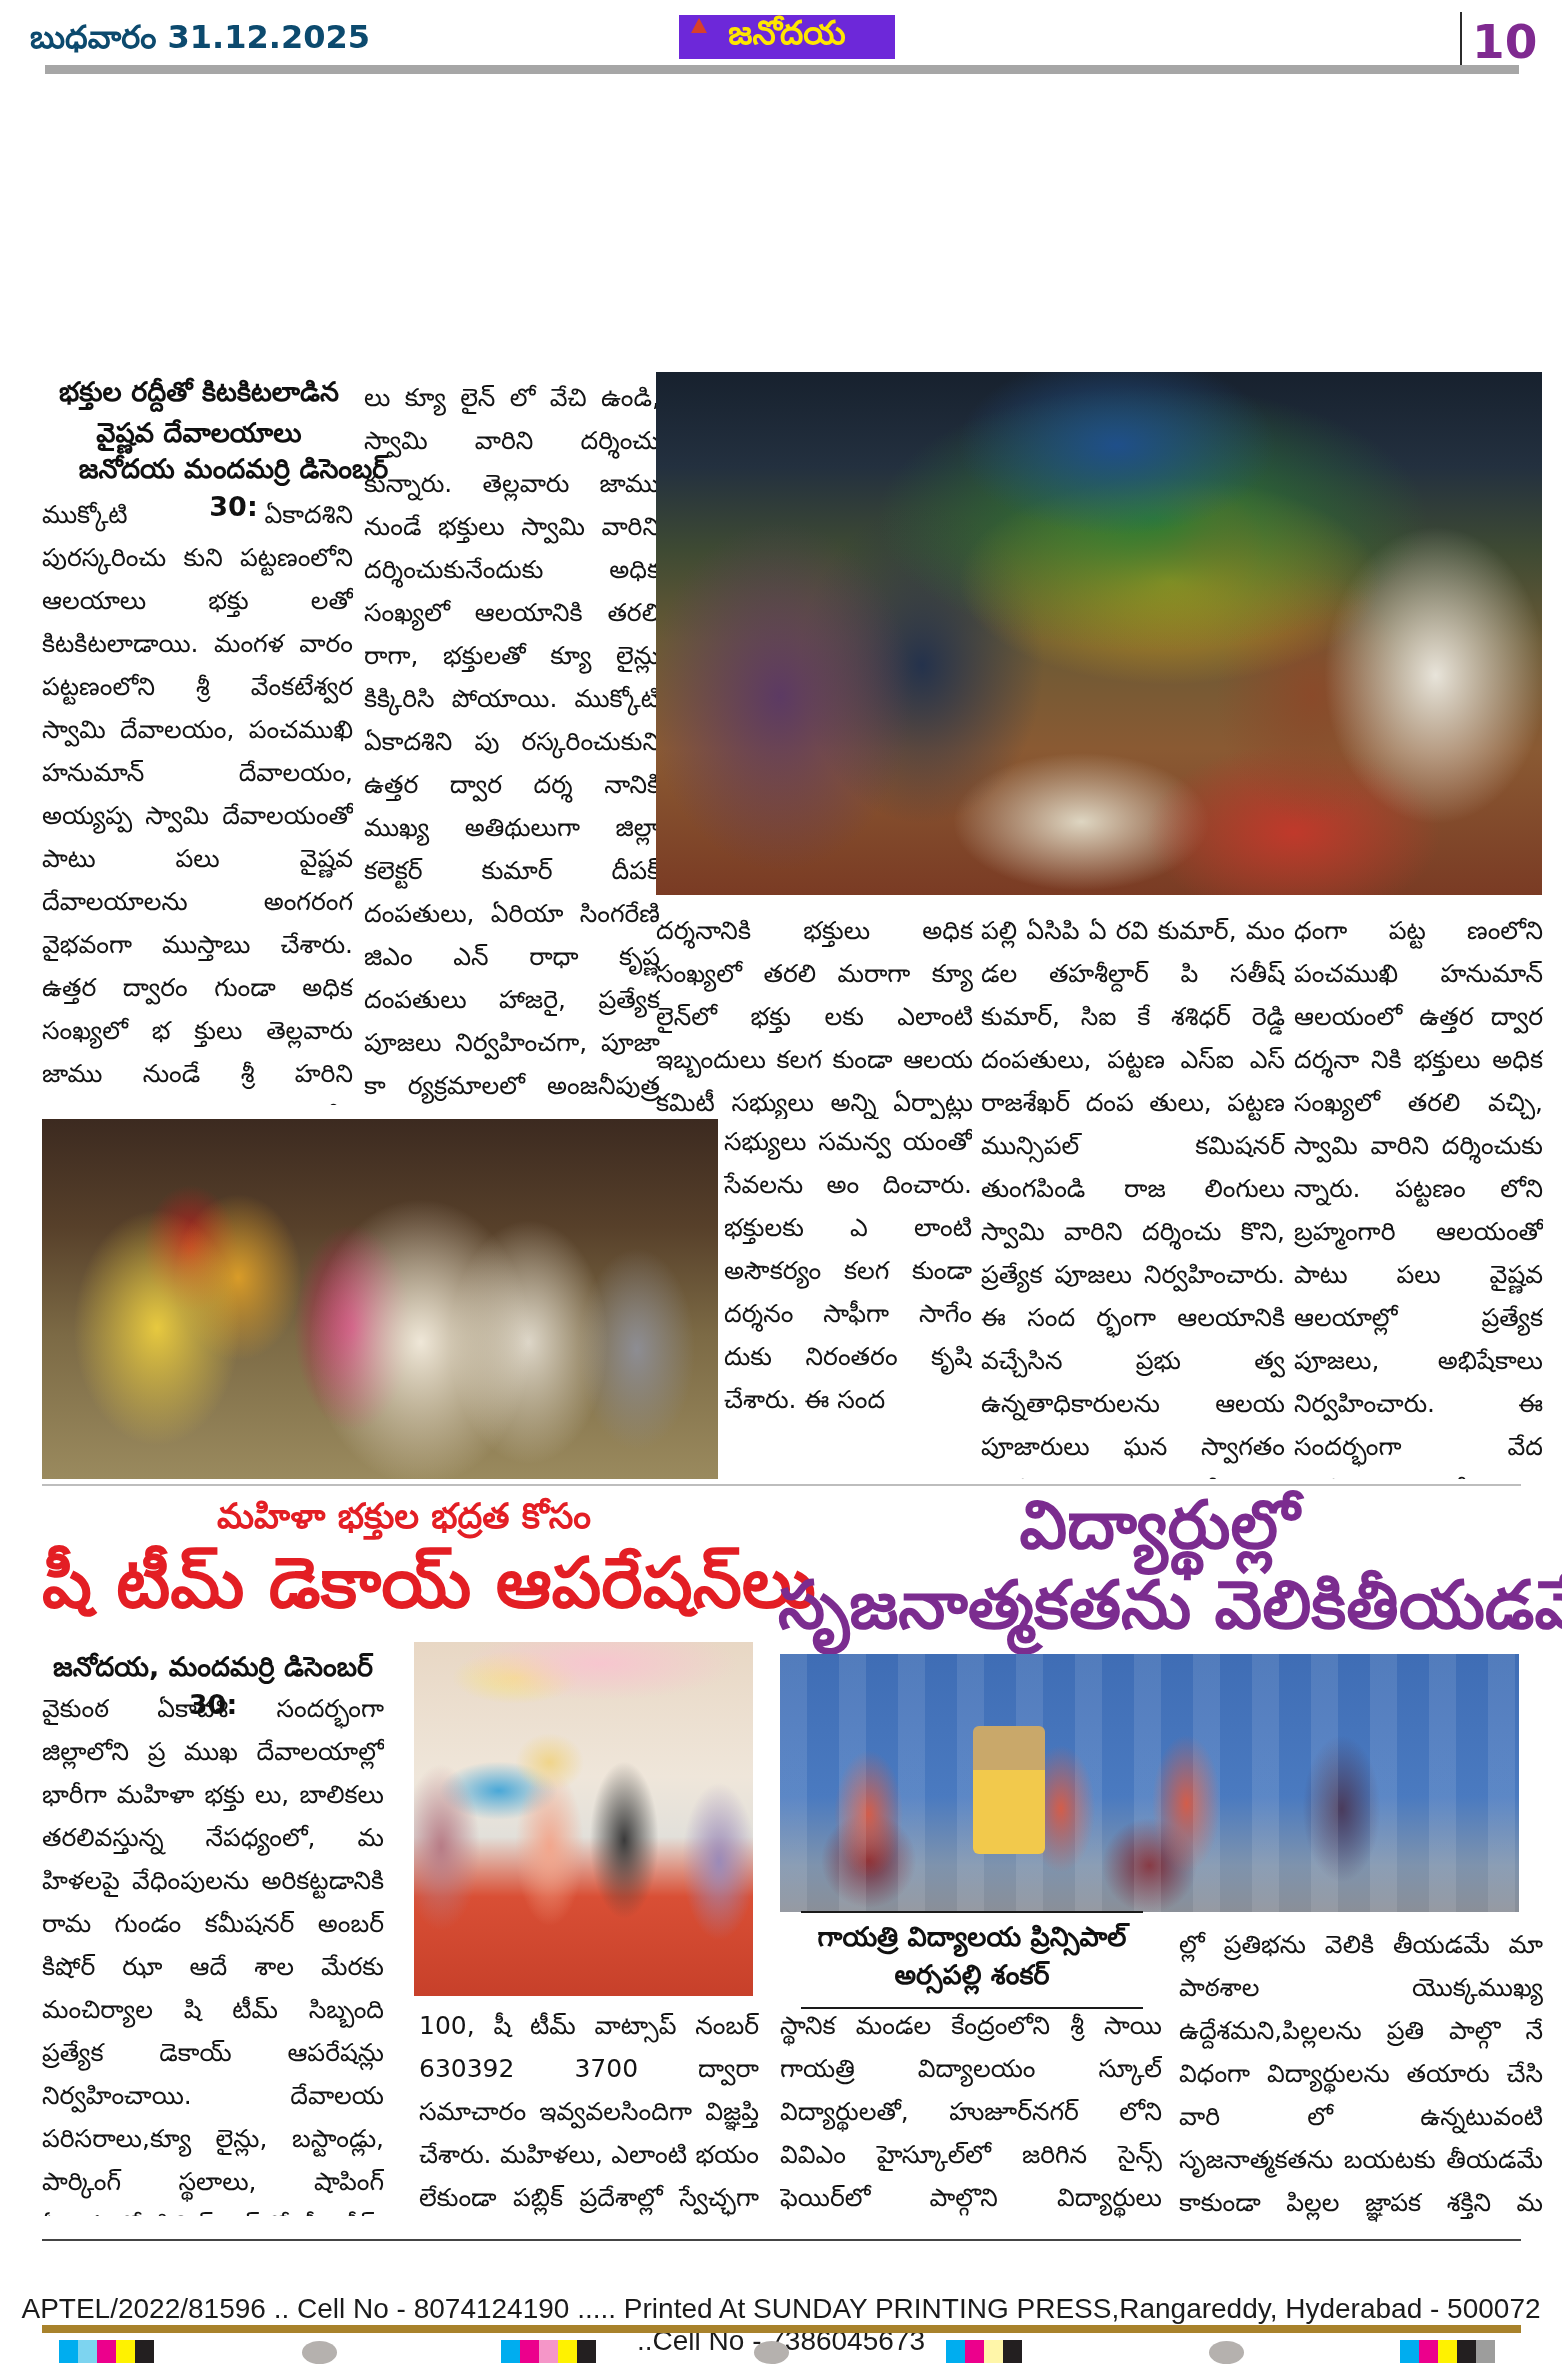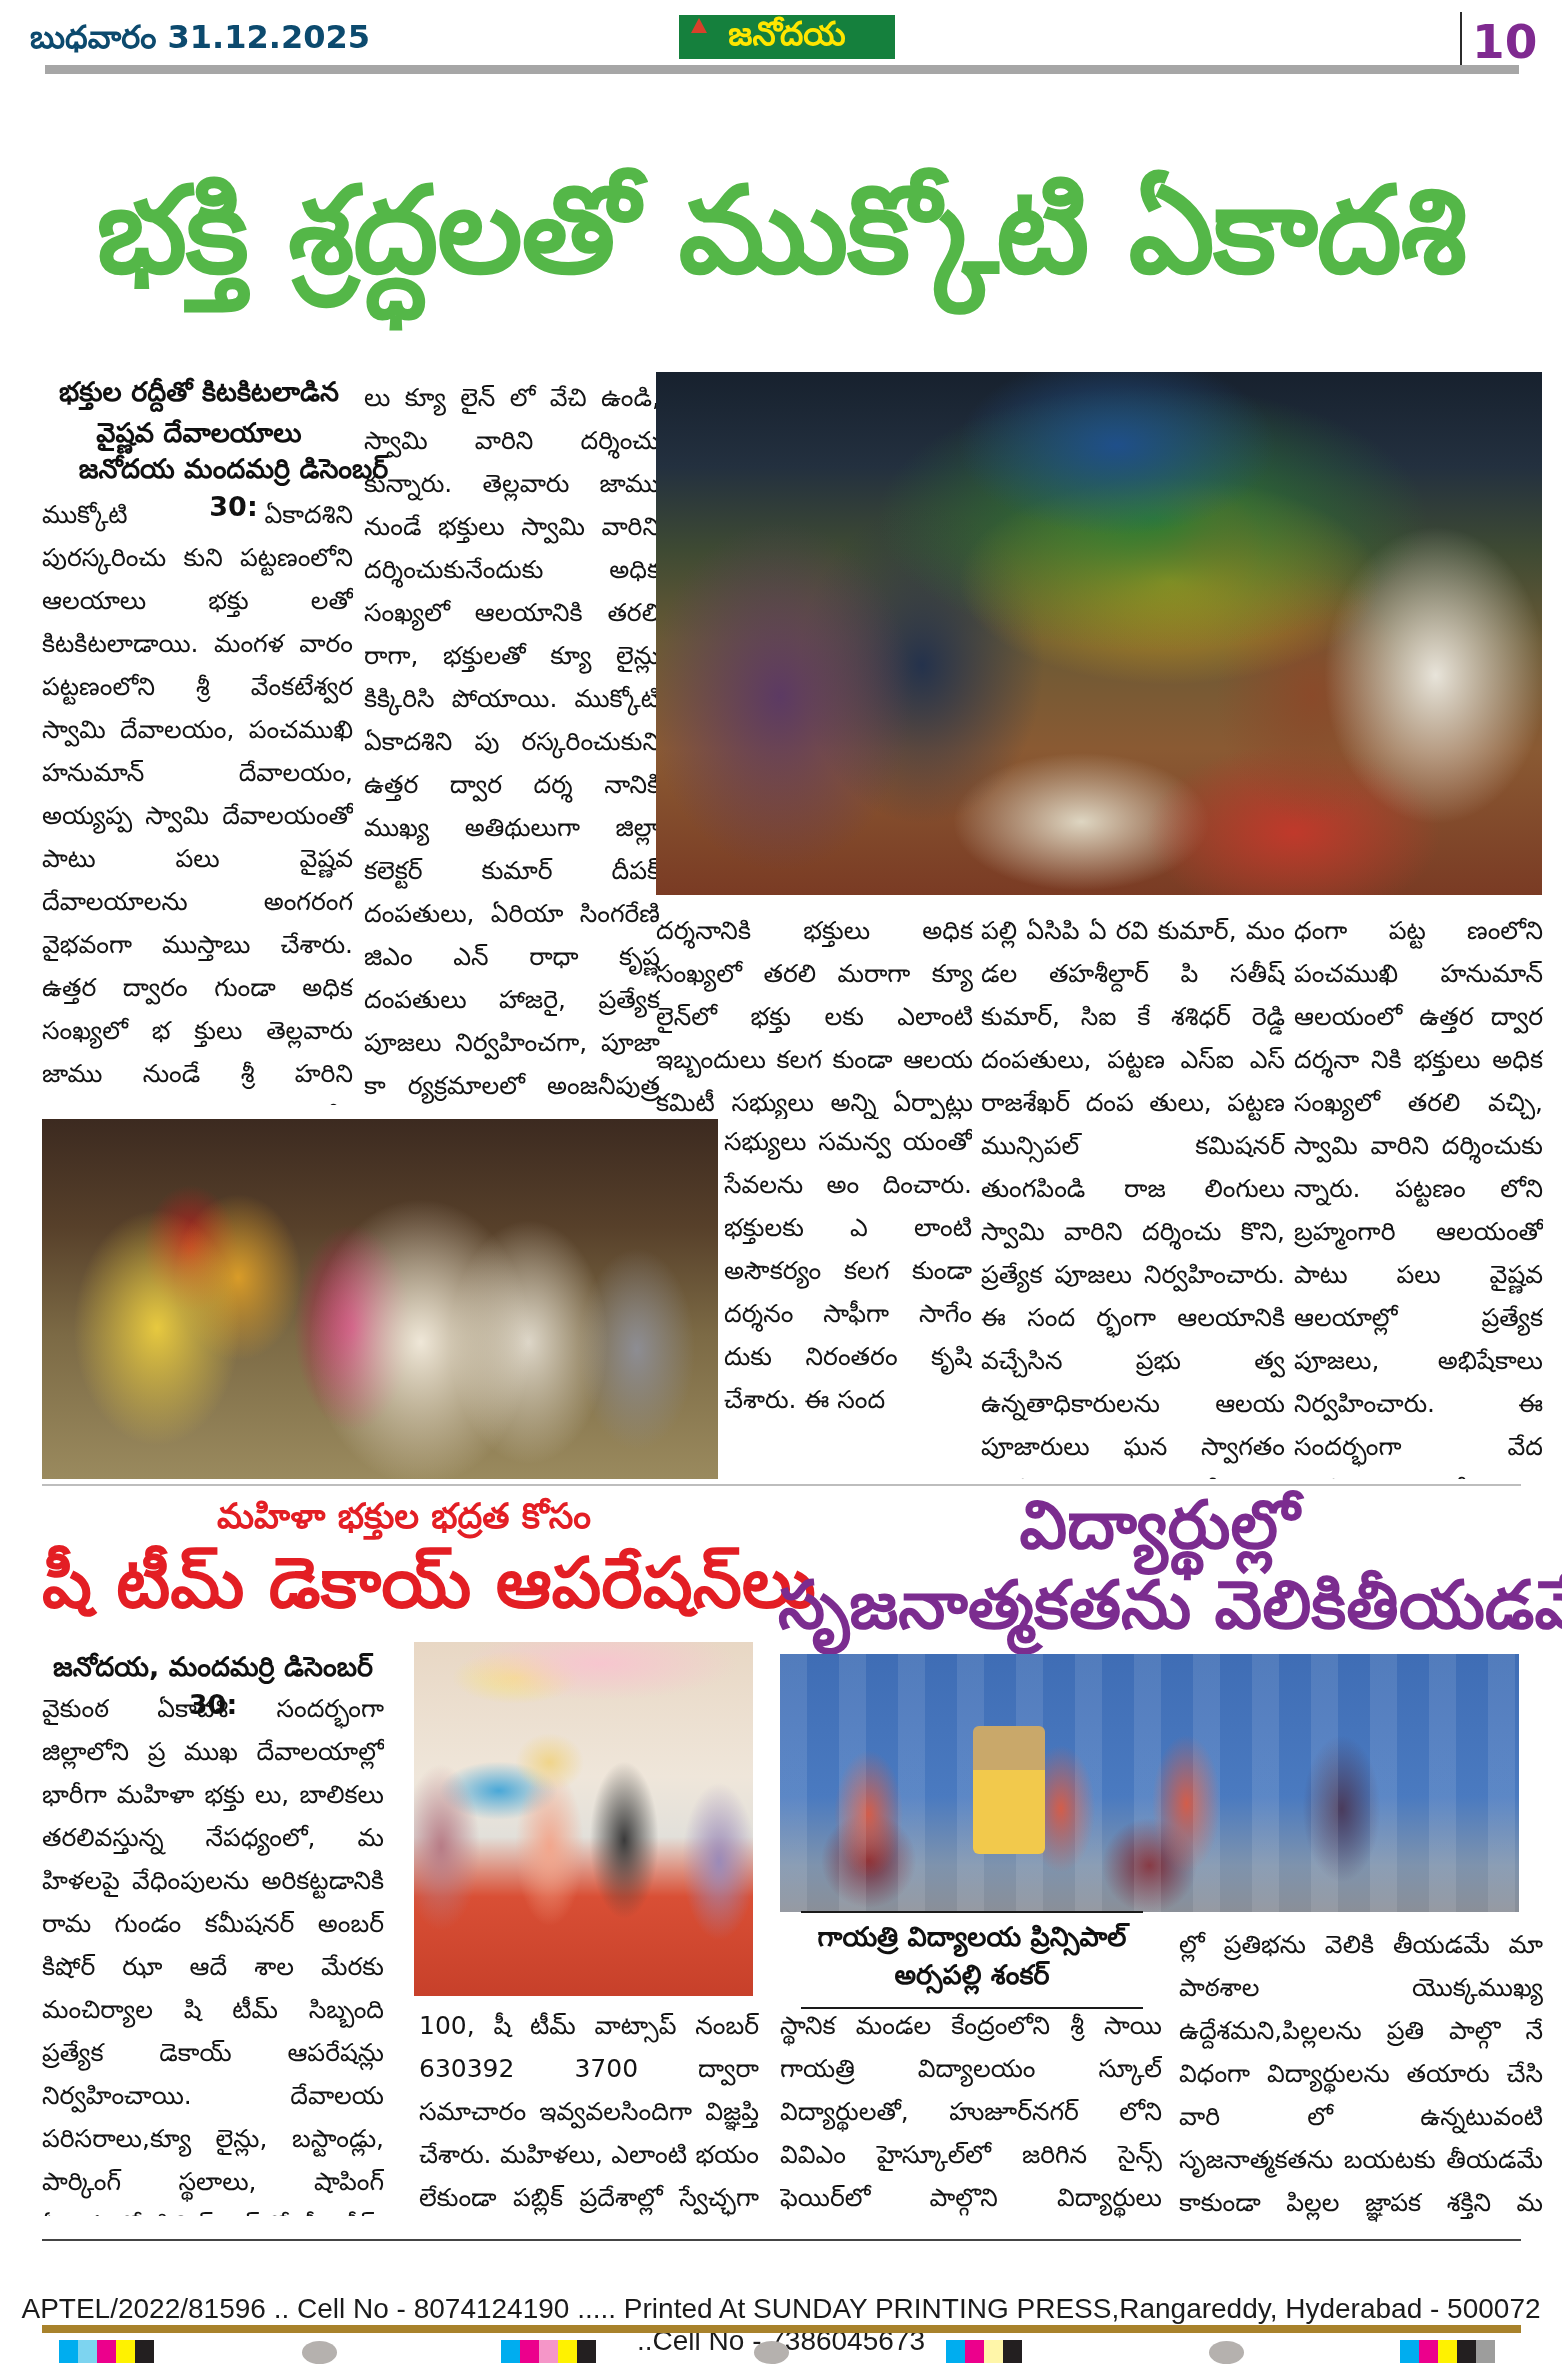--- a/index.html
+++ b/index.html
@@ -6,22 +6,22 @@
   .page {
     position:relative; width:1562px; height:2366px; background:#ffffff;
     font-family:"DejaVu Sans", sans-serif; overflow:hidden;
   }
   .abs { position:absolute; }
   .clip { overflow:hidden; }
 
   
   .date-line { left:30px; top:18px; font-size:32px; font-weight:bold; color:#0c4a6e; }
   .masthead-box {
-    left:679px; top:15px; width:216px; height:44px; background:#15803d;
-    display:flex; align-items:center; justify-content:center;
+    left:679px; top:15px; width:216px; height:44px; background:#6d28d9;
+    display:flex; align-items:center; justify-content:center;font-family:Liberation Serif, serif;
   }
   .masthead-text { color:#FFE600; font-size:33px; font-weight:bold; white-space:nowrap; }
   .masthead-icon {
     position:absolute; left:12px; top:3px; width:0; height:0;
     border-left:8.3px solid transparent; border-right:8.3px solid transparent;
     border-bottom:15px solid #D8402A;
   }
   .pageno-rule { left:1460px; top:12px; width:2.3px; height:53px; background:#2b2b2b; }
   .page-number { left:1472px; top:13.6px; font-size:47px; font-weight:bold; color:#7F2A90; }
   .gray-bar { left:45px; top:65px; width:1474px; height:9px; background:#A6A6A6; }
@@ -145,21 +145,20 @@
 
   <div class="abs date-line">బుధవారం 31.12.2025</div>
   <div class="abs masthead-box">
     <div class="masthead-icon"></div>
     <span class="masthead-text">జనోదయ</span>
   </div>
   <div class="abs pageno-rule"></div>
   <div class="abs page-number">10</div>
   <div class="abs gray-bar"></div>
 
-  <div class="abs h1-green">భక్తి శ్రద్ధలతో ముక్కోటి ఏకాదశి</div>
   <div class="abs subhead">భక్తుల రద్దీతో కిటకిటలాడిన వైష్ణవ దేవాలయాలు</div>
   <div class="abs dateline a1-dateline">జనోదయ మందమర్రి డిసెంబర్ 30:</div>
   <div class="abs body-text clip a1c1">ముక్కోటి ఏకాదశిని పురస్కరించు కుని పట్టణంలోని ఆలయాలు భక్తు లతో కిటకిటలాడాయి. మంగళ వారం పట్టణంలోని శ్రీ వేంకటేశ్వర స్వామి దేవాలయం, పంచముఖి హనుమాన్ దేవాలయం, అయ్యప్ప స్వామి దేవాలయంతో పాటు పలు వైష్ణవ దేవాలయాలను అంగరంగ వైభవంగా ముస్తాబు చేశారు. ఉత్తర ద్వారం గుండా అధిక సంఖ్యలో భ క్తులు తెల్లవారు జాము నుండే శ్రీ హరిని దర్శించుకున్నారు. పట్టణం లోని భక్తులు, మహిళలు అయ్యప్ప స్వాములు, గోవింద మాలదారుల దర్శనాలతో పండుగ వాతావరణం నెలకొంది. పట్టణంలోని శ్రీ వెంక టేశ్వర ఆలయంలో ముక్కోటి ఏకా దశి వేడుకలు ఘనంగా నిర్వహిం చారు. ఈ సందర్భంగా ఏర్పాటు చేసిన ఉత్తర ద్వార దర్శనంకు ప్రజ</div>
   <div class="abs body-text clip a1c2">లు క్యూ లైన్ లో వేచి ఉండి, స్వామి వారిని దర్శించు కున్నారు. తెల్లవారు జాము నుండే భక్తులు స్వామి వారిని దర్శించుకునేందుకు అధిక సంఖ్యలో ఆలయానికి తరలి రాగా, భక్తులతో క్యూ లైన్లు కిక్కిరిసి పోయాయి. ముక్కోటి ఏకాదశిని పు రస్కరించుకుని ఉత్తర ద్వార దర్శ నానికి ముఖ్య అతిథులుగా జిల్లా కలెక్టర్ కుమార్ దీపక్ దంపతులు, ఏరియా సింగరేణి జిఎం ఎన్ రాధా కృష్ణ దంపతులు హాజరై, ప్రత్యేక పూజలు నిర్వహించగా, పూజా కా ర్యక్రమాలలో అంజనీపుత్ర రియల్ ఎస్టేట్ సంస్థ మేనేజింగ్ డైరెక్టర్ పిల్లి రవి దంపతులు పాల్గొని, స్వా మి వారిని దర్శించు కున్నారు. ము క్కోటి ఏకాదశి సందర్భంగా ఉద యం ఆలయంలో ప్రత్యేక అభిషే కాలు, పూజలు నిర్వహించారు. అనంతరం భక్తులను ఉత్తర ద్వా రం గుండా స్వామి వారి దర్శనం కల్పించి, భక్తులకు తీర్థ ప్రసా దాలను అందజేశారు. స్వామి వారి</div>
   <div class="abs photo photo1"></div>
   <div class="abs body-text clip a1c3a">దర్శనానికి భక్తులు అధిక సంఖ్యలో తరలి మరాగా క్యూ లైన్‌లో భక్తు లకు ఎలాంటి ఇబ్బందులు కలగ కుండా ఆలయ కమిటీ సభ్యులు అన్ని ఏర్పాట్లు చేశారు. ముఖ్యంగా పోలీసులు, ఎస్ అండ్ పిసి సిబ్బం ది, ఆలయ వాలంటీర్లు, సేవా</div>
   <div class="abs photo photo-deity"></div>
   <div class="abs body-text clip a1c3b">సభ్యులు సమన్వ యంతో సేవలను అం దించారు. భక్తులకు ఎ లాంటి అసౌకర్యం కలగ కుండా దర్శనం సాఫీగా సాగేం దుకు నిరంతరం కృషి చేశారు. ఈ సంద</div>
   <div class="abs body-text clip a1c4">పల్లి ఏసిపి ఏ రవి కుమార్, మం డల తహశీల్దార్ పి సతీష్ కుమార్, సిఐ కే శశిధర్ రెడ్డి దంపతులు, పట్టణ ఎస్ఐ ఎస్ రాజశేఖర్ దంప తులు, పట్టణ మున్సిపల్ కమిషనర్ తుంగపిండి రాజ లింగులు స్వామి వారిని దర్శించు కొని, ప్రత్యేక పూజలు నిర్వహించారు. ఈ సంద ర్భంగా ఆలయానికి వచ్చేసిన ప్రభు త్వ ఉన్నతాధికారులను ఆలయ పూజారులు ఘన స్వాగతం పలికి, స్వామి వారి ఆశీర్వాదం అందజే శారు. ఈసం దర్భంగా అవాంఛనీ య సంఘట నలు చోటు చేసుకో కుండా పట్టణ సీఐ కే శశిధర్ రెడ్డి నేతృత్వంలో" పట్టణ ఎసిఐ ఎస్ రాజశేఖర్, పోలీస్ సిబ్బంది గట్టి బందోబస్తు నిర్వహించారు. అదేవి</div>
   <div class="abs body-text clip a1c5">ధంగా పట్ట ణంలోని పంచముఖి హనుమాన్ ఆలయంలో ఉత్తర ద్వార దర్శనా నికి భక్తులు అధిక సంఖ్యలో తరలి వచ్చి, స్వామి వారిని దర్శించుకు న్నారు. పట్టణం లోని బ్రహ్మంగారి ఆలయంతో పాటు పలు వైష్ణవ ఆలయాల్లో ప్రత్యేక పూజలు, అభిషేకాలు నిర్వహించారు. ఈ సందర్భంగా వేద పండితులు గోవర్ధనగిరి అనంత చార్యులు, నరసింహ చార్యులు, కృష్ణ కాంత్ చార్యులు మాట్లాడు తూ, వైకుంఠ ఏకాదశి రోజు ఉత్తర ద్వార దర్శనం చేసుకుంటే సకల పాపాలు తొలిగిపోతాయని ము క్కోటి దేవతలను పూజించిన పుణ్యం లభిస్తుందని తెలిపారు.</div>

